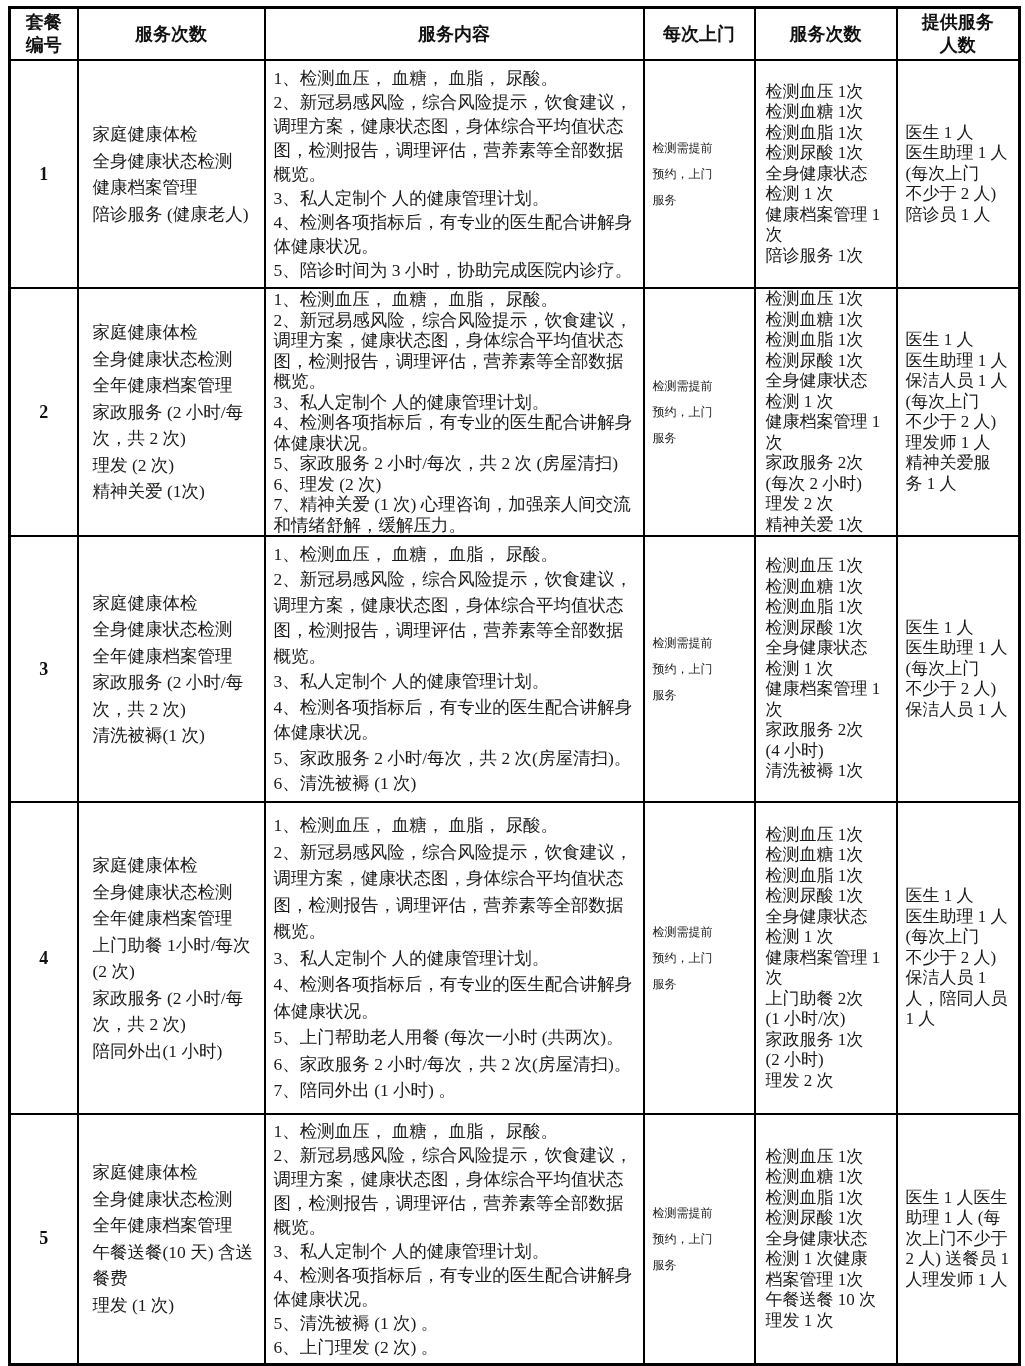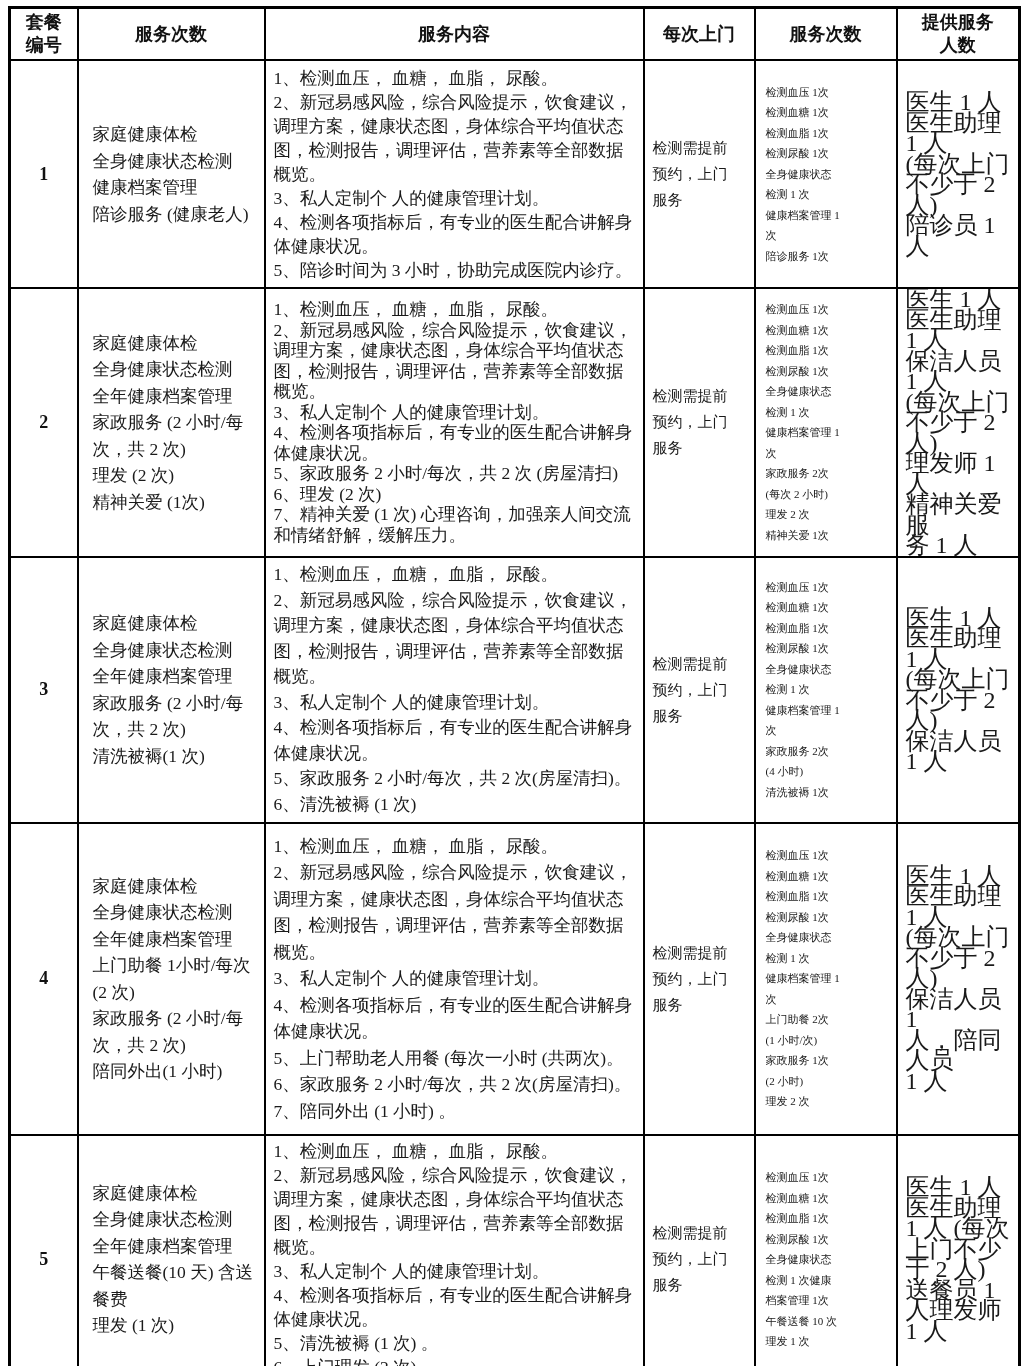--- a/index.html
+++ b/index.html
@@ -20,23 +20,23 @@
     overflow:hidden;
     box-sizing:border-box;
   }
   .pkg th{
     font-size:18px;line-height:23px;font-weight:bold;
     text-align:center;padding:2px 2px;color:#111;
   }
   .c-id{text-align:center;font-weight:bold;font-size:18px;color:#111;}
   .c-package{padding:0 4px 0 14px;font-size:17.5px;line-height:26.5px;}
   .c-content{padding:0 6px 0 8px;font-size:17.5px;line-height:24px;}
-  .c-standard{padding:0 10px 0 8px;font-size:15px;line-height:26px;}
-  .c-times{padding:0 4px 0 10px;font-size:11px;line-height:20.5px;}
-  .c-staff{padding:0 8px 0 8px;font-size:24px;line-height:20.5px;}
+  .c-standard{padding:0 10px 0 8px;font-size:12px;line-height:26px;}
+  .c-times{padding:0 4px 0 10px;font-size:17px;line-height:20.5px;}
+  .c-staff{padding:0 8px 0 8px;font-size:17px;line-height:20.5px;}
   tr.r2 .c-content{line-height:20.5px;}
   tr.r3 .c-content{line-height:25.5px;}
   tr.r4 .c-content{line-height:26.5px;}
   tr.r5 .c-content{line-height:24px;}
 </style>
 </head>
 <body>
 
 <table class="pkg">
   <colgroup>

